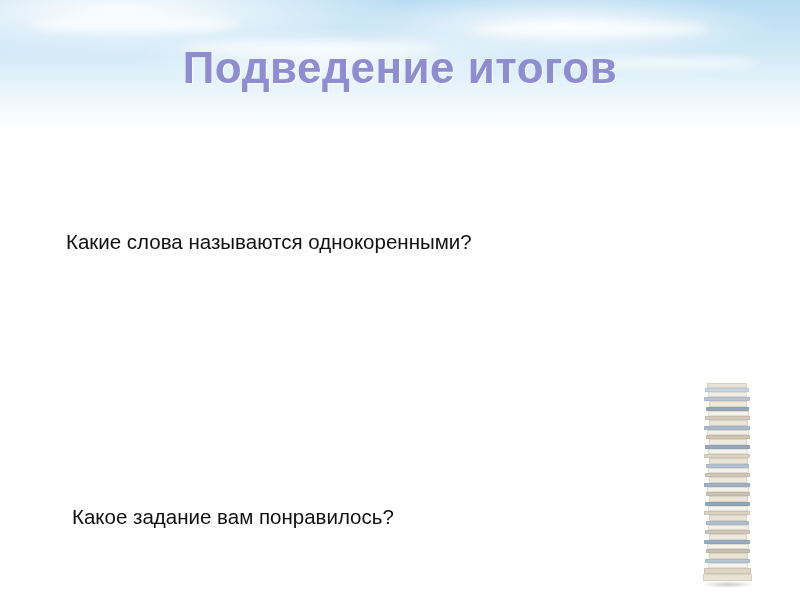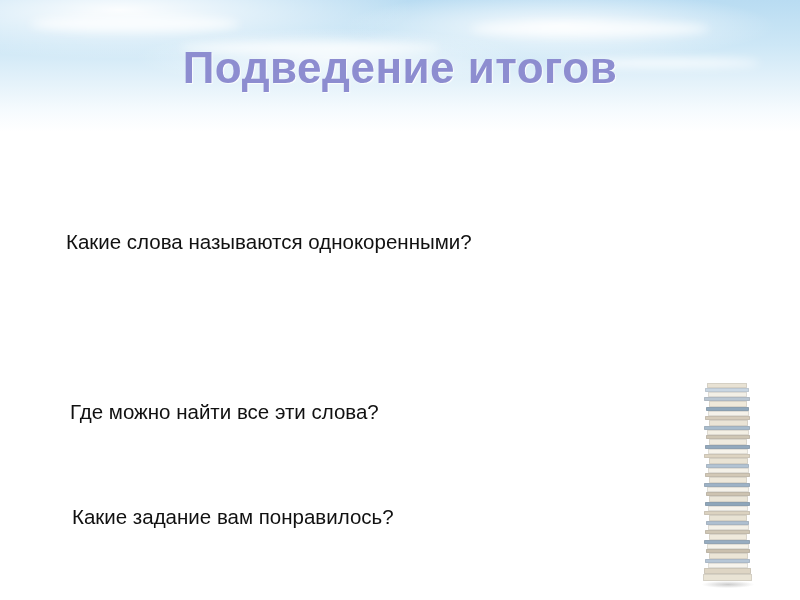--- a/index.html
+++ b/index.html
@@ -101,22 +101,21 @@
     <div class="sky-wisp" style="left:30px; top:16px; width:210px; height:16px;"></div>
     <div class="sky-wisp" style="left:180px; top:42px; width:260px; height:12px;"></div>
     <div class="sky-wisp" style="left:470px; top:22px; width:240px; height:14px;"></div>
     <div class="sky-wisp" style="left:560px; top:58px; width:200px; height:10px;"></div>
   </div>
 
   <div class="title">Подведение итогов</div>
 
   <div class="body-text">
     <div class="line line-1">Какие слова называются однокоренными?</div>
-    <div class="line line-3">Где можно найти все эти слова?</div>
-    <div class="line line-4">Какие задание вам понравилось?</div>
+    <div class="line line-4">Какое задание вам понравилось?</div>
   </div>
 
   <div class="books">
     <div class="book" style="top:0px;   left:7px;  width:40px; height:5px;  background:#e8e2d4;"></div>
     <div class="book" style="top:5px;   left:5px;  width:44px; height:4px;  background:#c9d6e2;"></div>
     <div class="book" style="top:9px;   left:8px;  width:39px; height:5px;  background:#f2efe6;"></div>
     <div class="book" style="top:14px;  left:4px;  width:46px; height:4px;  background:#b9c6d2;"></div>
     <div class="book" style="top:18px;  left:9px;  width:38px; height:6px;  background:#efe9da;"></div>
     <div class="book" style="top:24px;  left:6px;  width:43px; height:4px;  background:#8fa7bb;"></div>
     <div class="book" style="top:28px;  left:8px;  width:41px; height:5px;  background:#f5f2ea;"></div>

